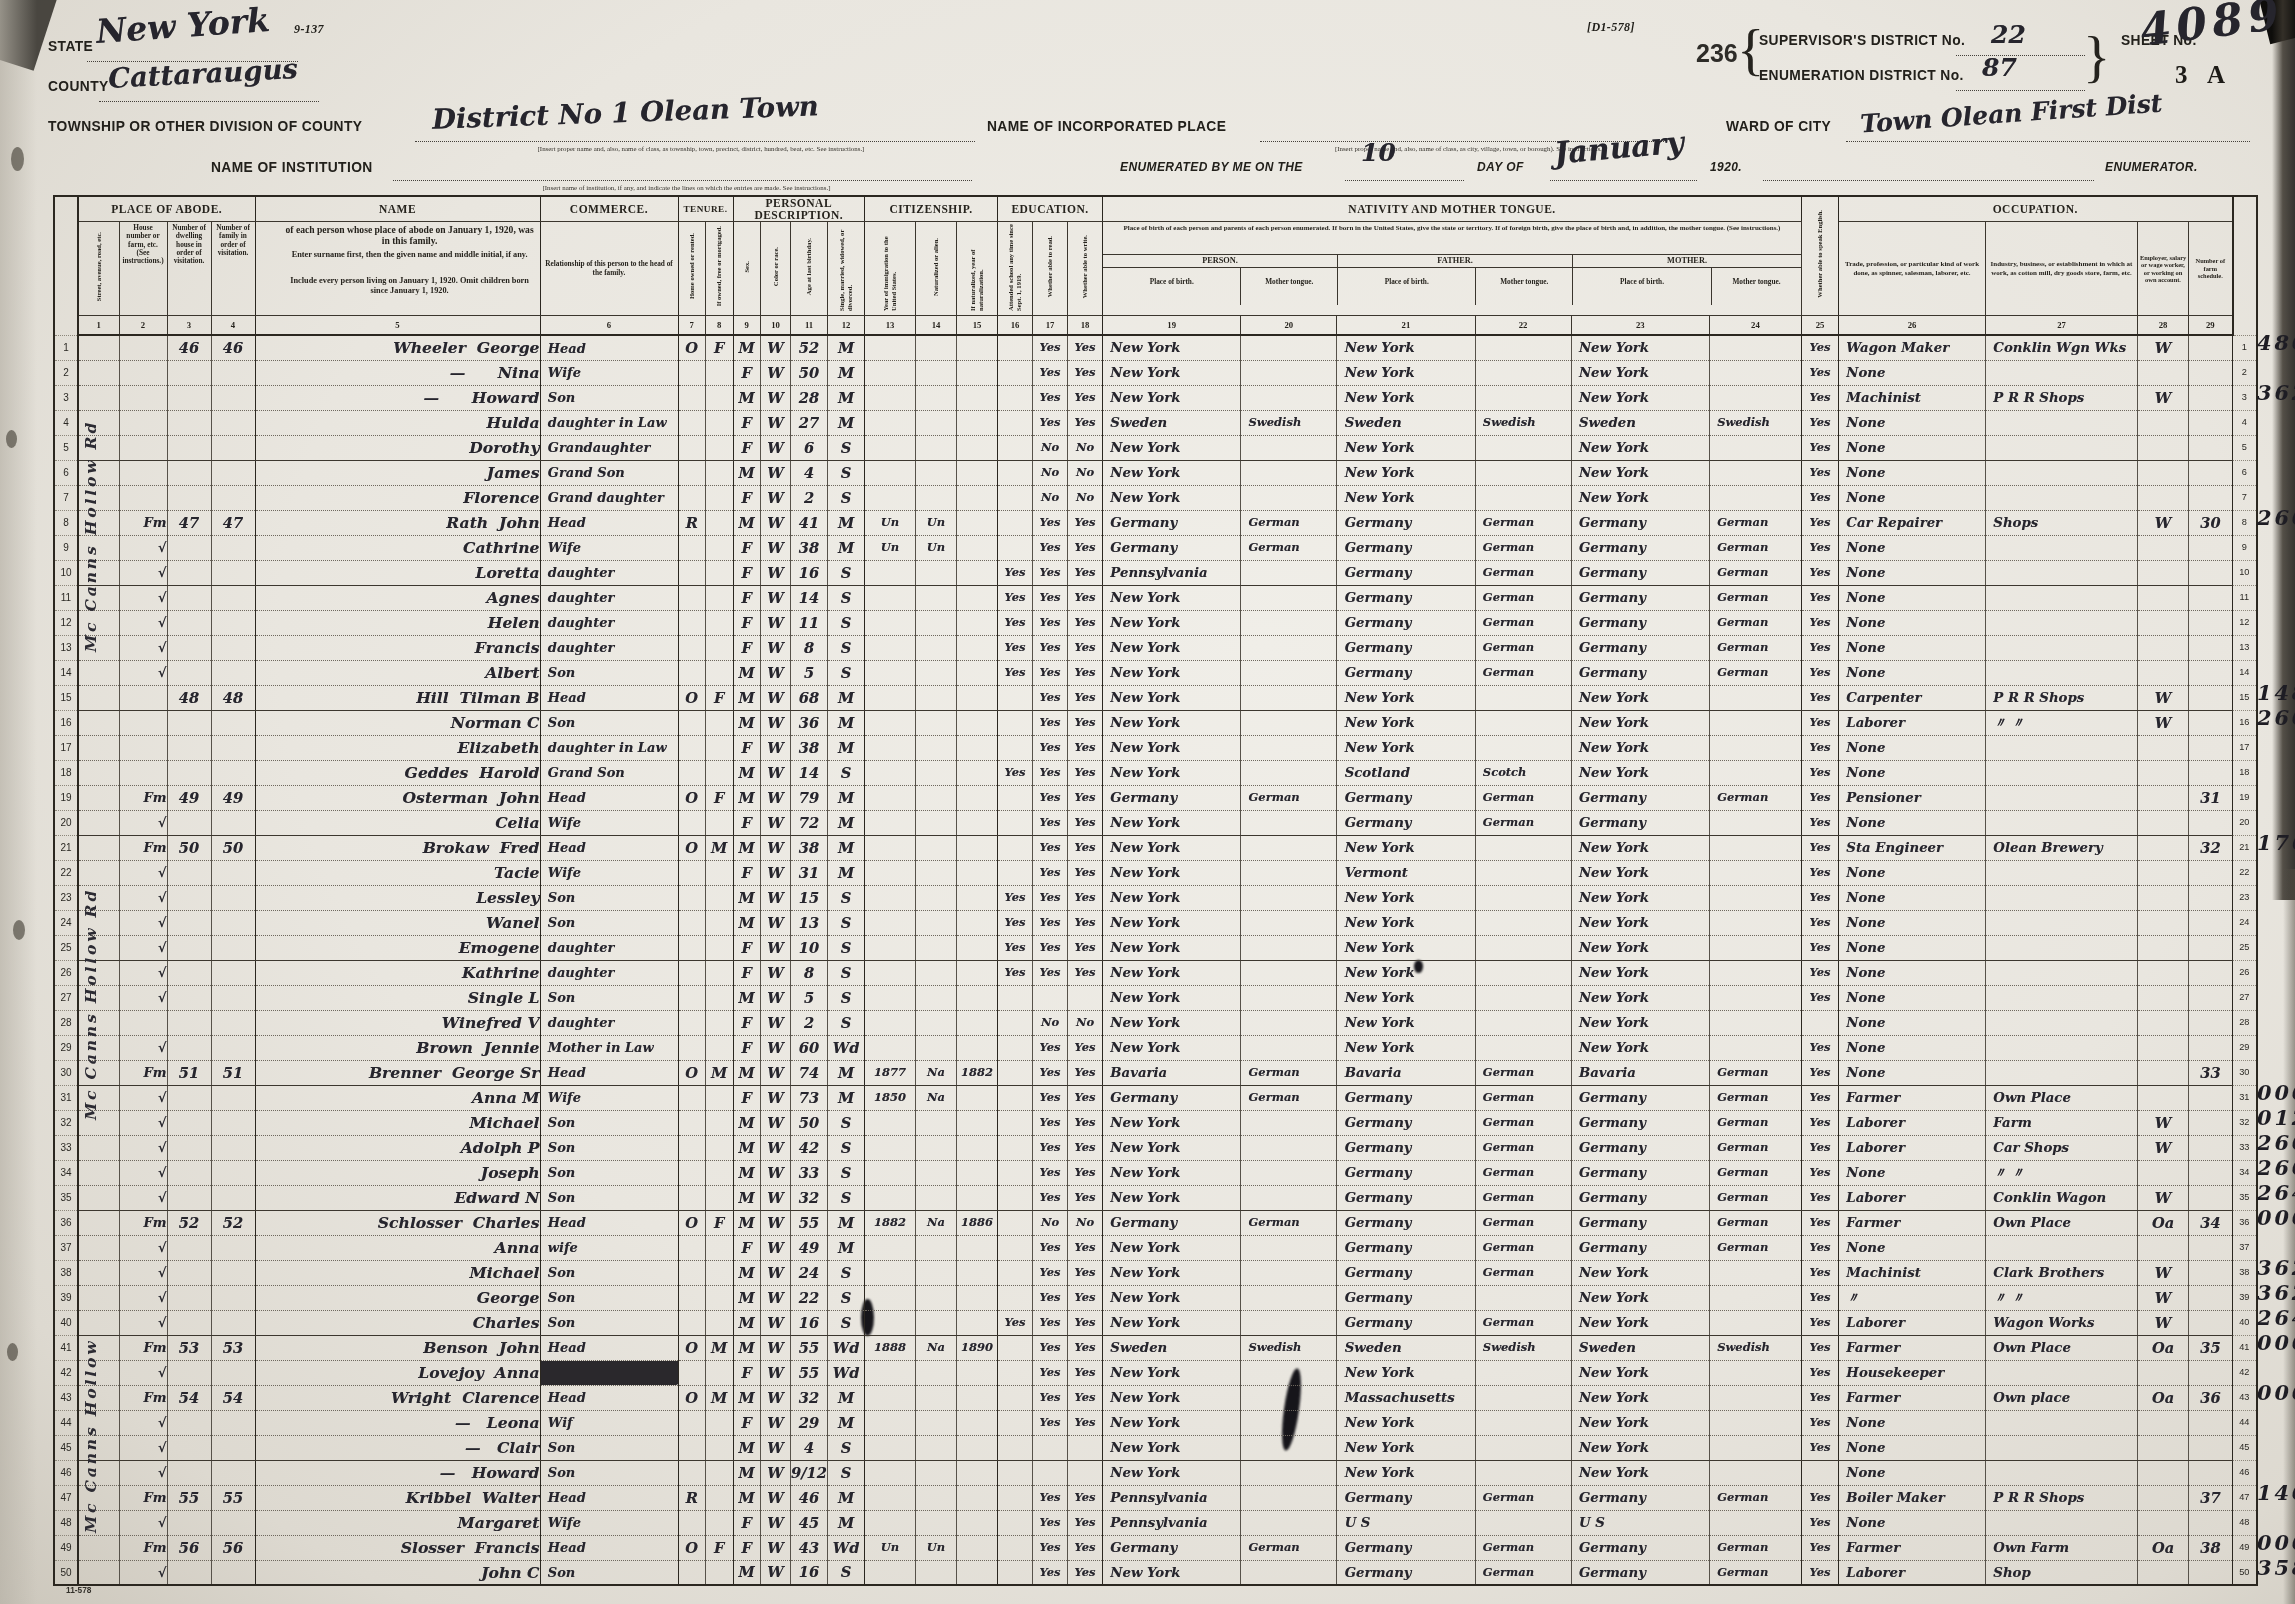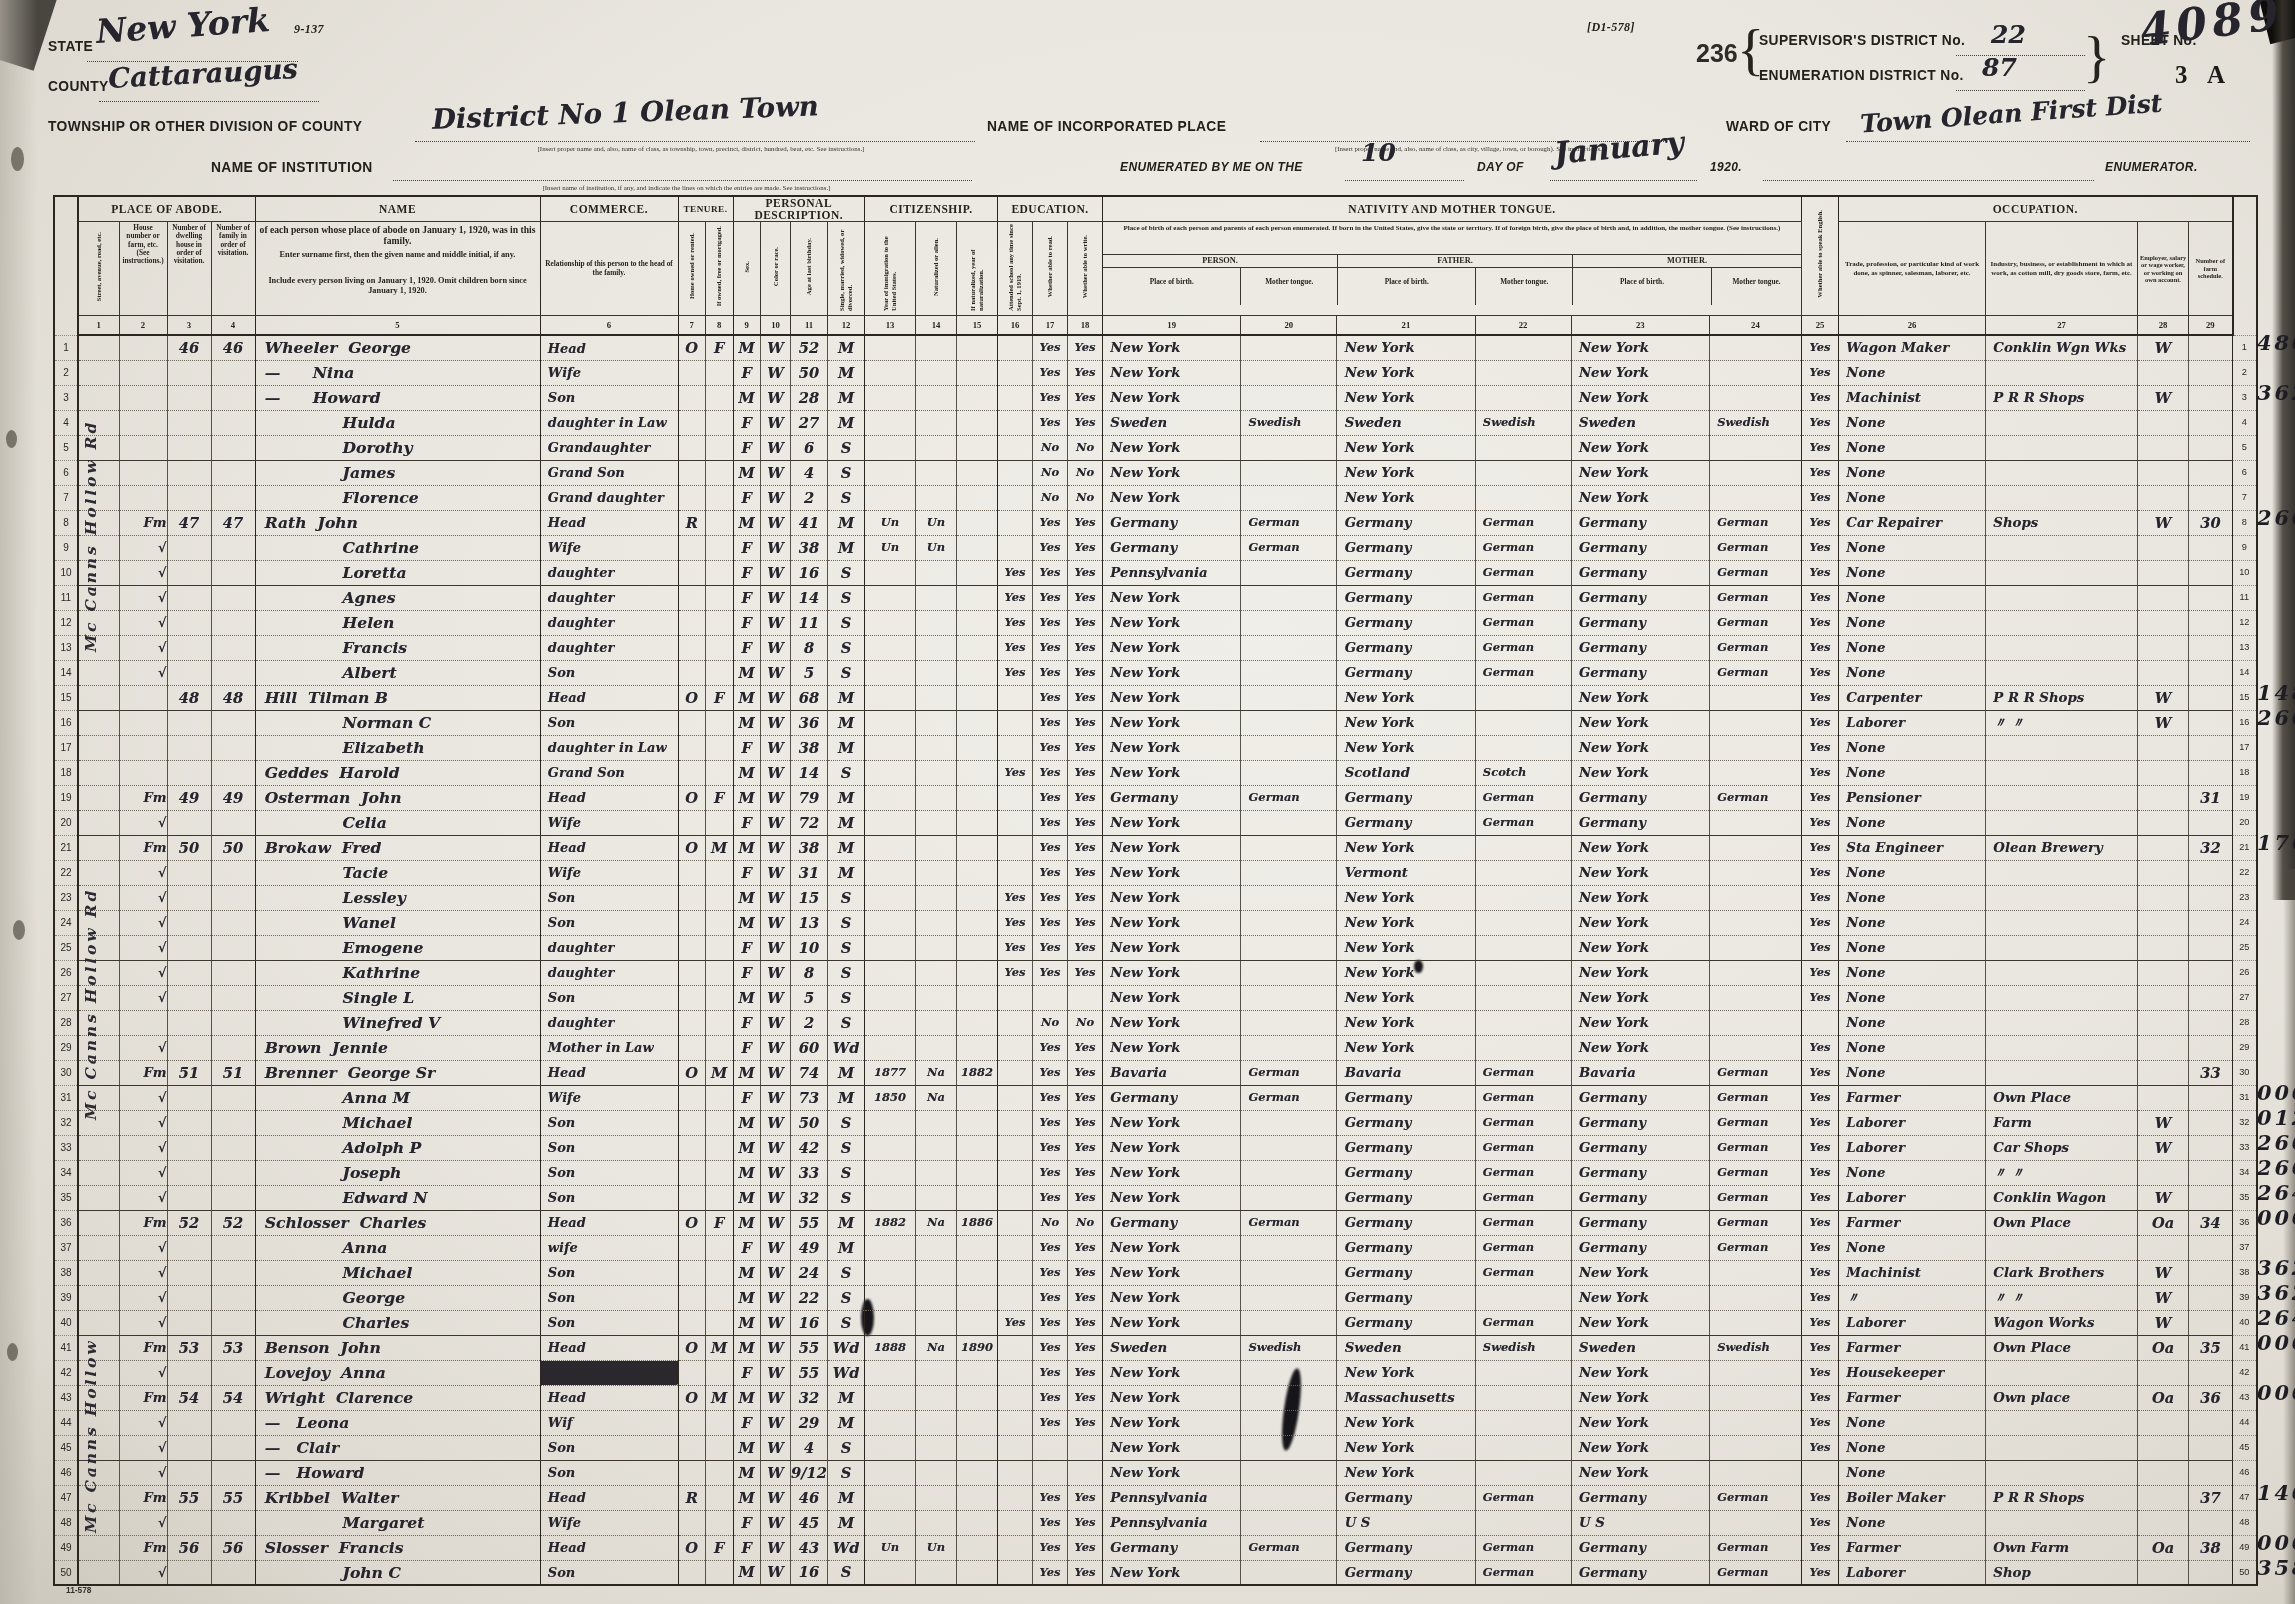--- a/index.html
+++ b/index.html
@@ -35,21 +35,21 @@
   .hwpos{position:absolute;white-space:nowrap;}
 
   
   .tblwrap{position:absolute;left:53px;top:195px;}
   table{border-collapse:collapse;table-layout:fixed;border:2.8px solid #2b2720;background:transparent;}
   th,td{padding:0;overflow:hidden;}
   thead th{border:0.9px solid #3b362e;font-family:"Liberation Serif",serif;color:#26231d;vertical-align:middle;}
   .grp{font-weight:bold;font-size:11.5px;letter-spacing:0.5px;height:24px;}
   .desc{font-weight:bold;font-size:7.3px;line-height:1.15;padding:1.8px 1.8px;vertical-align:top;text-align:center;}
   .desc.mid{vertical-align:middle;}
-  .namedesc{font-size:8.3px;}
+  .namedesc{font-size:8.3px;padding-left:26px;}
   .namedesc .b1{font-weight:bold;font-size:9.6px;}
   .v{writing-mode:vertical-rl;transform:rotate(180deg);margin:0 auto;font-size:6.6px;font-weight:bold;
      line-height:1.15;max-height:88px;display:inline-block;text-align:left;}
   .numrow th{font-size:8.7px;font-weight:bold;height:18.4px;border-bottom:2.8px solid #2b2720;background:transparent;}
   .hrow2{height:94px;}
 
   
   .natcell{vertical-align:top;}
   .nat-desc{font-size:7px;font-weight:bold;text-align:center;padding:1.8px 5.5px 0.9px 5.5px;line-height:1.2;border-bottom:0.9px solid #3b362e;height:29px;}
   .nat-sub{display:flex;}
@@ -70,21 +70,21 @@
   td:nth-child(16),td:nth-child(19),td:nth-child(25),td:nth-child(26),td:nth-child(30){border-right:1.8px solid #2b2720;}
   th.hb{border-right:1.8px solid #2b2720;}
   th.hb3{border-right:2.8px solid #2b2720;}
 
   .lnl{font-size:10px;text-align:center;color:#2a2823;border-left:none !important;border-bottom:0.9px dotted #8d877b !important;background:transparent;}
   .lnr{position:relative;font-size:9.2px;text-align:center;color:#2a2823;overflow:visible !important;border-bottom:0.9px dotted #8d877b !important;}
   .lnr .n{font-size:9.2px;}
   .mgnum{position:absolute;left:24px;top:-3.7px;font-family:"DejaVu Serif",serif;font-style:italic;font-weight:700;
          font-size:21px;letter-spacing:2.8px;color:#1e1d24;white-space:nowrap;}
   .c-ctr{text-align:center;}
-  .c-name{text-align:left;padding-left:9.2px;white-space:pre;font-size:15.6px;margin-top:25px;}
+  .c-name{text-align:right;padding-left:9.2px;white-space:pre;font-size:15.6px;margin-top:25px;}
   .c-name.giv{padding-left:87px;}
   .c-rel{text-align:left;padding-left:7.3px;font-size:13px;white-space:nowrap;}
   .c-pl{text-align:left;padding-left:7.3px;font-size:13.3px;white-space:nowrap;}
   .sm{font-size:11.5px;}
   .c-h{text-align:right;font-size:13px;}
   .scribble{background:#2a282c;color:transparent !important;text-shadow:none;border-radius:1.8px;}
 
   
   .street-label{position:absolute;writing-mode:vertical-rl;transform:rotate(180deg);
      font-family:"DejaVu Serif",serif;font-style:italic;font-weight:700;font-size:15.6px;color:#2c2b33;

